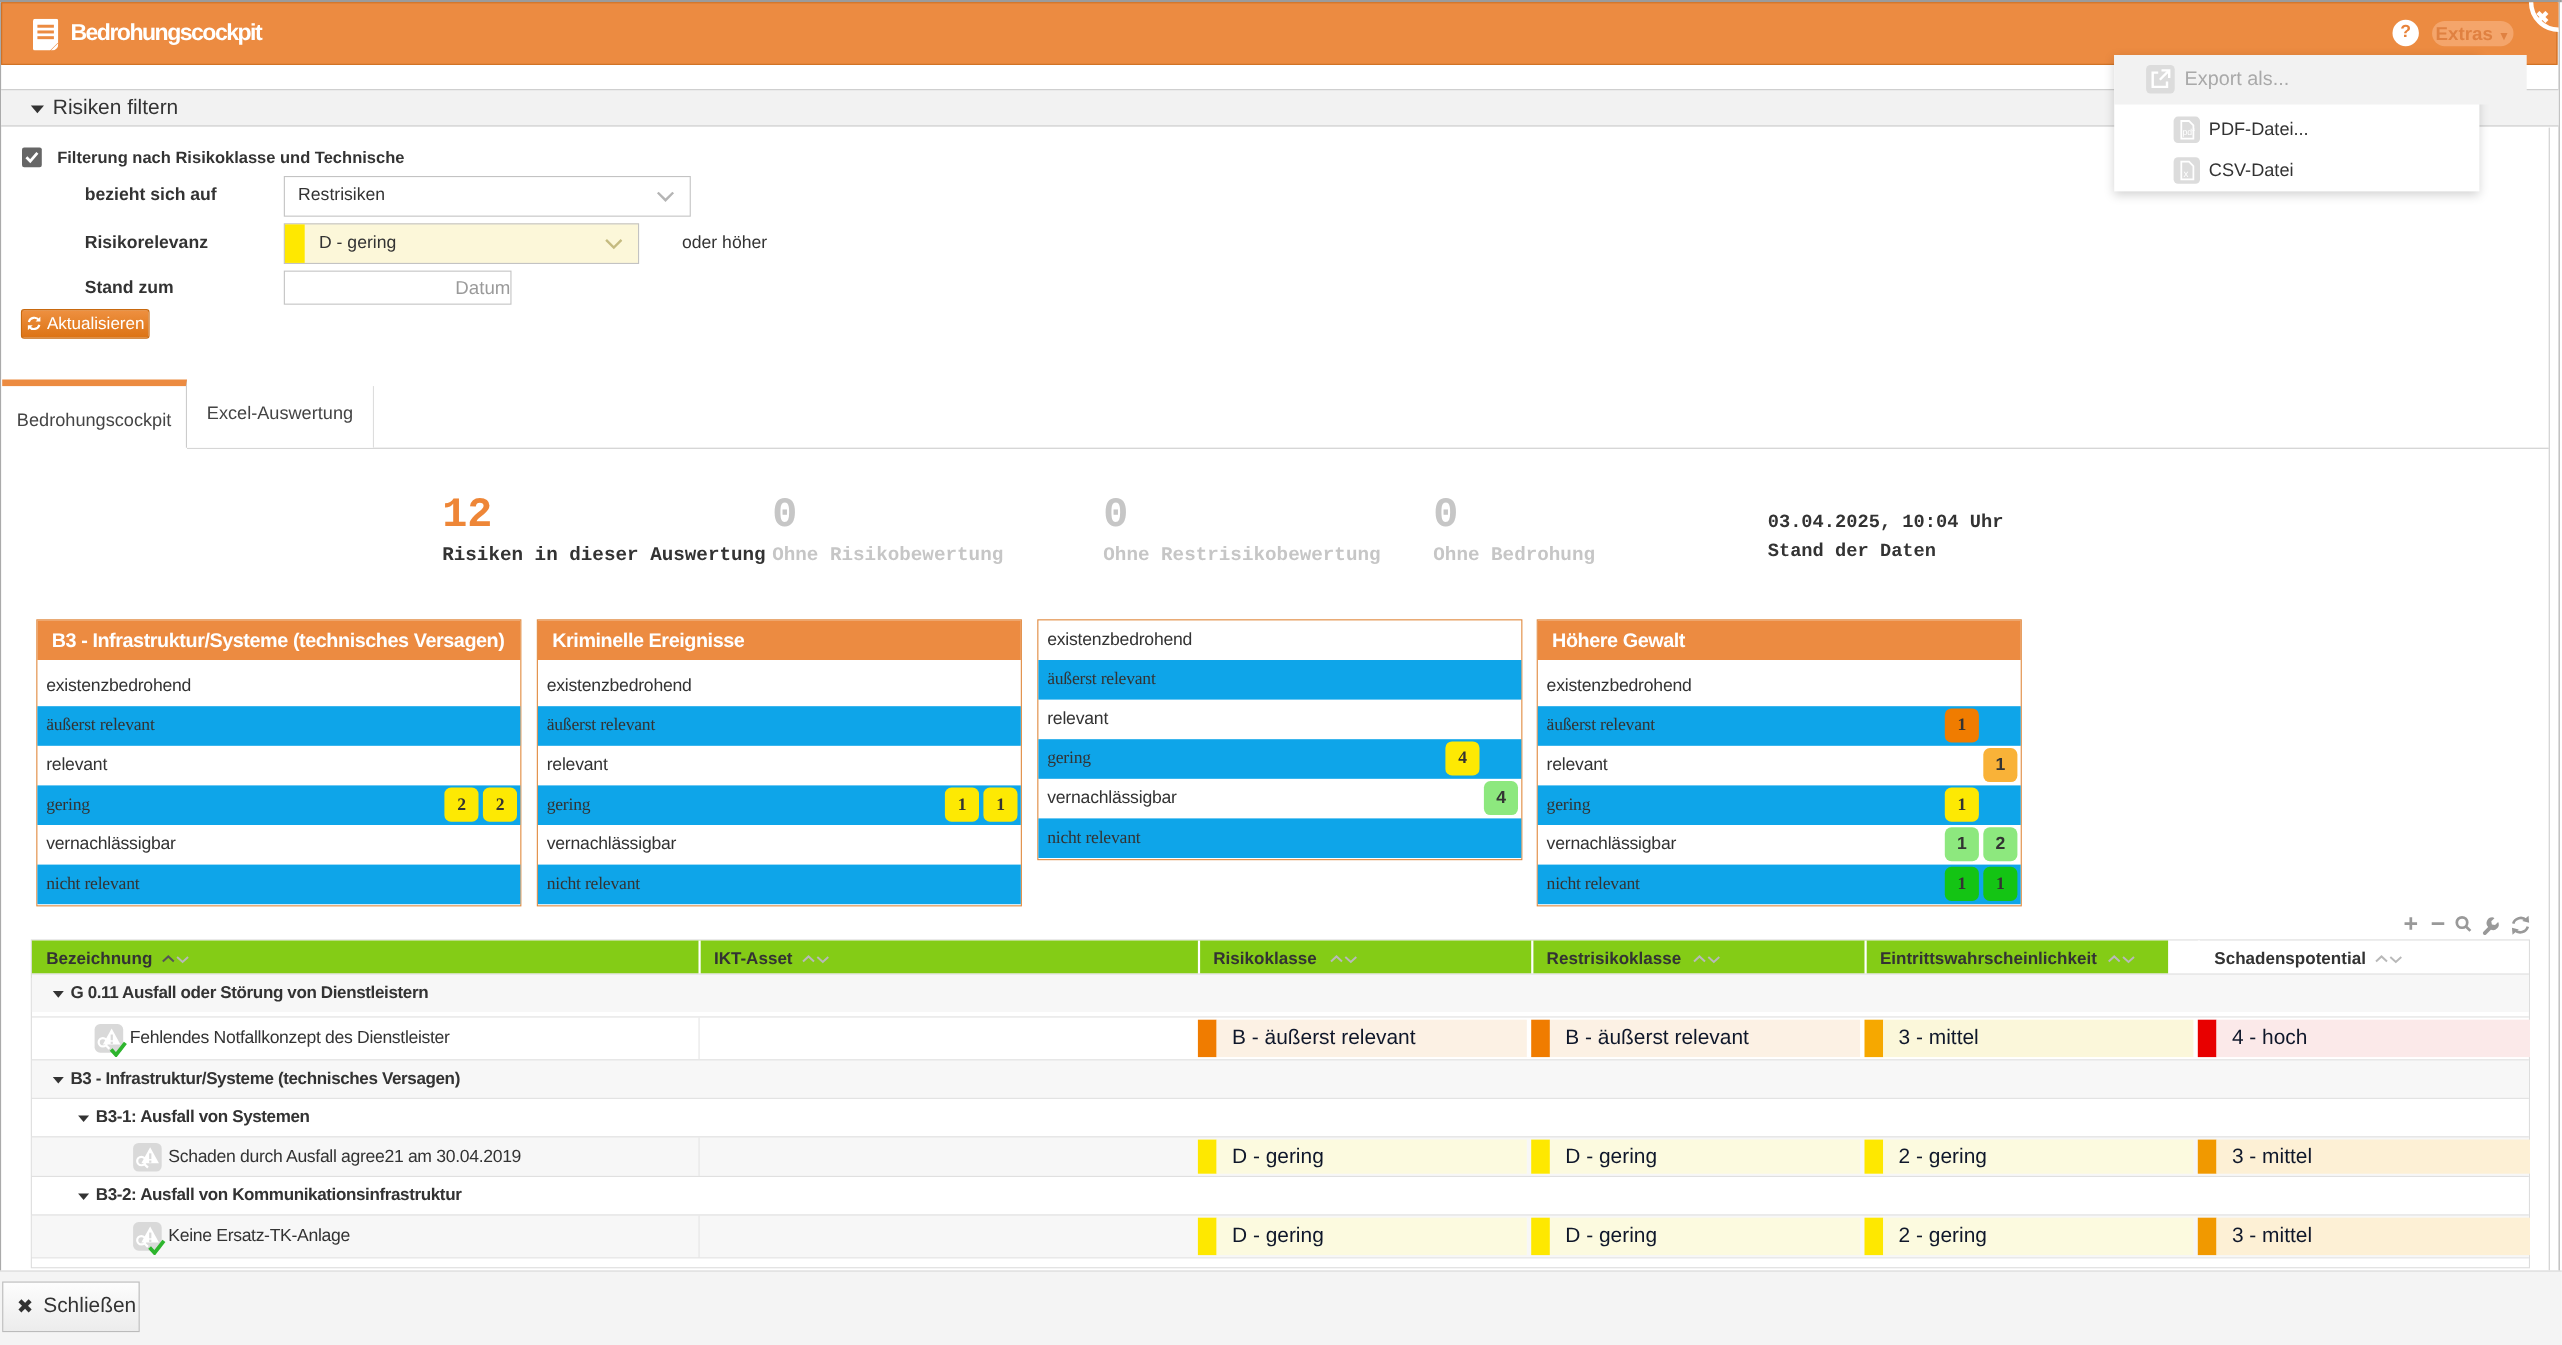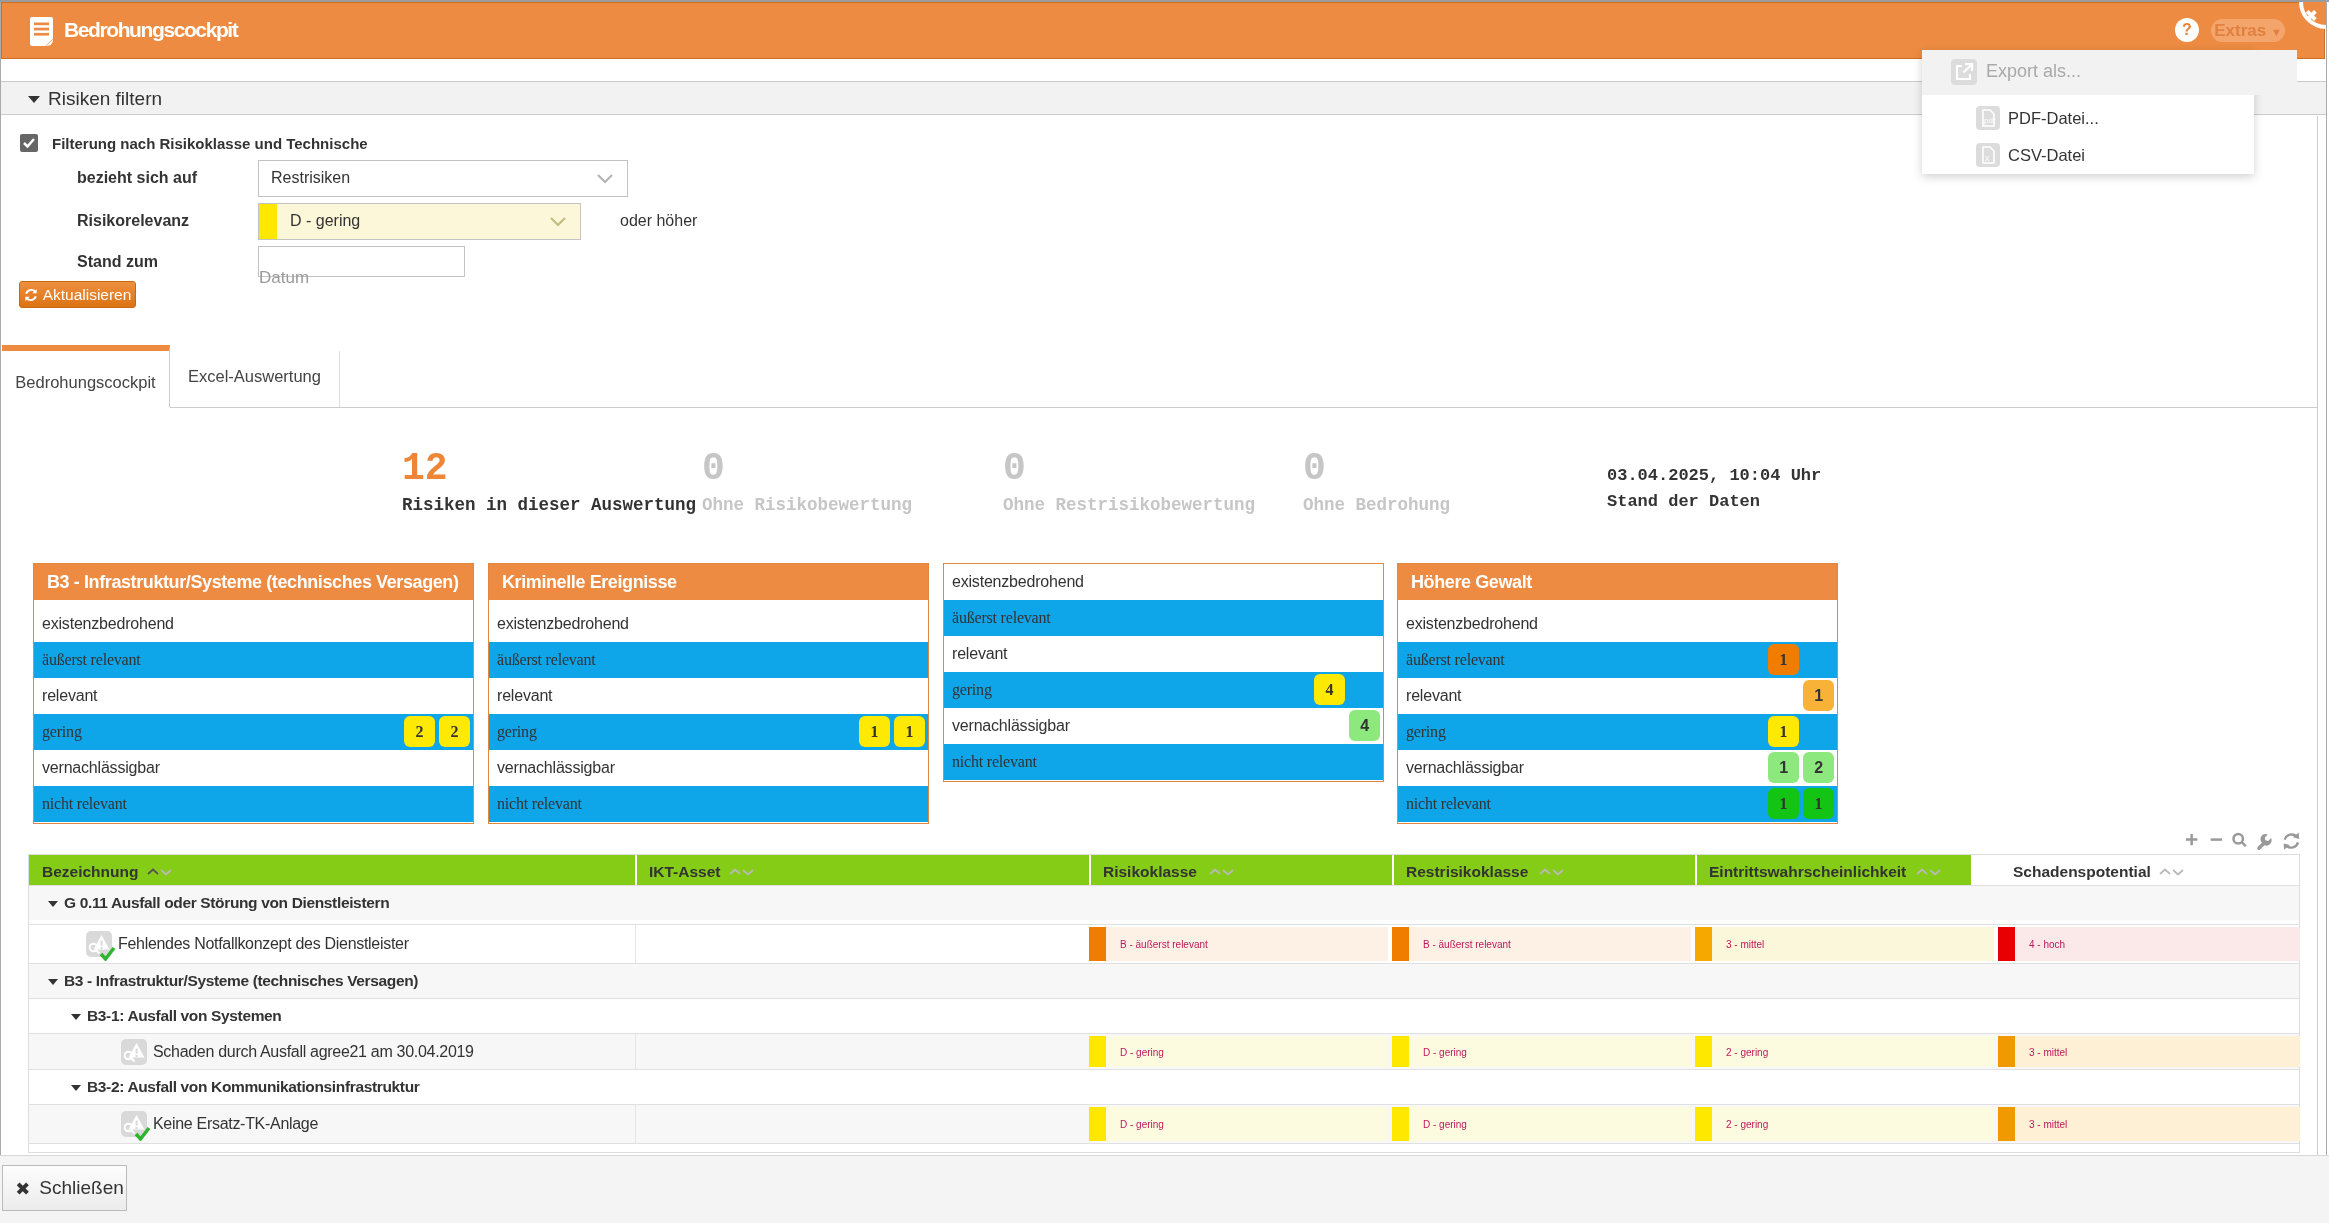--- a/index.html
+++ b/index.html
@@ -58,21 +58,21 @@
 .th{position:absolute;top:0;height:34px;font-size:15.5px;font-weight:700;color:#333;line-height:34px;}
 .hgap{position:absolute;top:0;width:2px;height:34px;background:#fff;}
 .trow{position:absolute;left:0;width:2270px;border-top:1px solid #e0e0e0;}
 .trow.alt{background:#f7f7f7;}
 .gtri{position:absolute;width:0;height:0;border-left:5px solid transparent;border-right:5px solid transparent;border-top:6px solid #333;}
 .gtxt{position:absolute;font-size:15.5px;font-weight:700;color:#333;letter-spacing:-0.35px;}
 .dtxt{position:absolute;font-size:16px;color:#333;letter-spacing:-0.3px;}
 .cell{position:absolute;top:0;bottom:0;}
 .cbar{position:absolute;left:0;top:0;bottom:0;width:17px;}
 .ctint{position:absolute;left:17px;top:0;bottom:0;}
-.ctxt{position:absolute;left:31px;font-size:10px;color:#be185d;}
+.ctxt{position:absolute;left:31px;font-size:19px;color:#0f172a;}
 .ricon{position:absolute;width:26px;height:26px;border-radius:5px;background:#d9d9d9;}
 
 #foot{left:0;top:1155px;width:2329px;height:68px;background:#f4f4f4;border-top:1px solid #d8d8d8;}
 #closebtn{position:absolute;left:2px;top:9px;width:125px;height:46px;background:linear-gradient(#fdfdfd,#ececec);
  border:1px solid #bbb;color:#333;font-size:19px;text-align:center;line-height:44px;}
 
 #menu{left:1922px;top:50px;width:332px;height:124px;background:#fff;box-shadow:0 3px 9px rgba(0,0,0,0.18);}
 #menuhead{position:absolute;left:0;top:0;width:375px;height:45px;background:#f2f2f2;}
 .micon{position:absolute;border-radius:4px;background:#dcdcdc;}
 #menu .mtxt{position:absolute;font-size:16.5px;color:#333;}
@@ -122,21 +122,21 @@
 </div>
 <div class="abs sel" style="left:258px;top:203px;width:323px;height:37px;background:#fcf7d9;">
   <div style="position:absolute;left:0;top:0;bottom:0;width:18px;background:#ffe800;"></div>
   <span style="position:absolute;left:31px;top:8px;font-size:16px;color:#333;">D - gering</span>
   <svg class="chev" width="16" height="10" viewBox="0 0 16 10">
       <path d="M1 1 l7 7 7-7" stroke="#c5bb80" stroke-width="2.2" fill="none"></path>
     </svg>
 </div>
 <div class="abs" style="left:620px;top:212px;font-size:16px;color:#333;">oder höher</div>
 <div class="abs sel" style="left:258px;top:246px;width:207px;height:31px;">
-  <span style="position:absolute;width:100%;text-align:left;top:5px;font-size:17px;color:#9a9a9a;margin-top:16px;">Datum</span>
+  <span style="position:absolute;width:100%;text-align:right;top:5px;font-size:17px;color:#9a9a9a;">Datum</span>
 </div>
 <div class="abs" id="aktbtn"><svg width="14" height="14" viewBox="0 0 16 16" style="vertical-align:-2px;margin-right:5px">
       <path d="M2.5 6.5 a6 6 0 0 1 10.5 -2" stroke="#fff" stroke-width="2.2" fill="none"></path>
       <path d="M14.5 1 v5 h-5 z" fill="#fff"></path>
       <path d="M13.5 9.5 a6 6 0 0 1 -10.5 2" stroke="#fff" stroke-width="2.2" fill="none"></path>
       <path d="M1.5 15 v-5 h5 z" fill="#fff"></path>
     </svg>Aktualisieren</div>
 
 <div class="abs" id="tabline"></div>
 <div class="abs" id="tab1">

